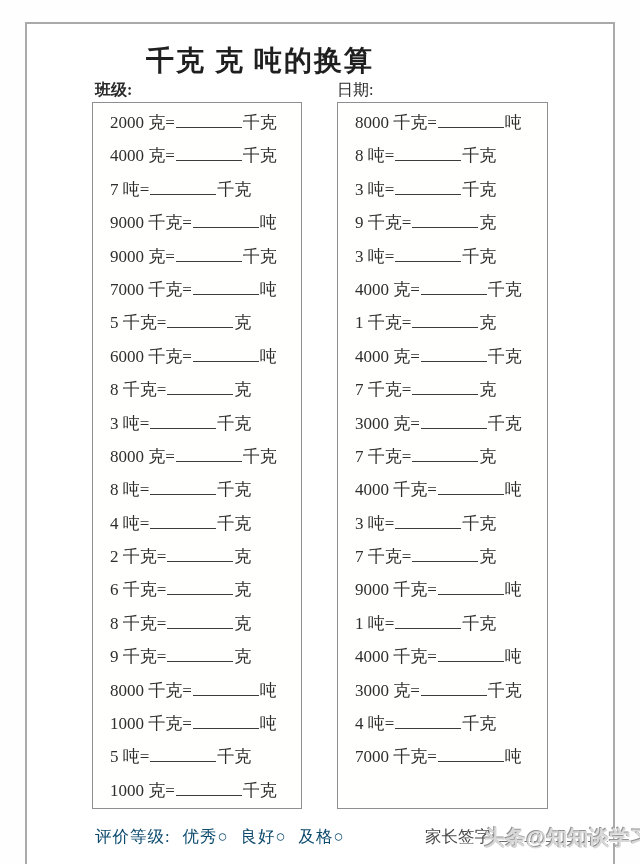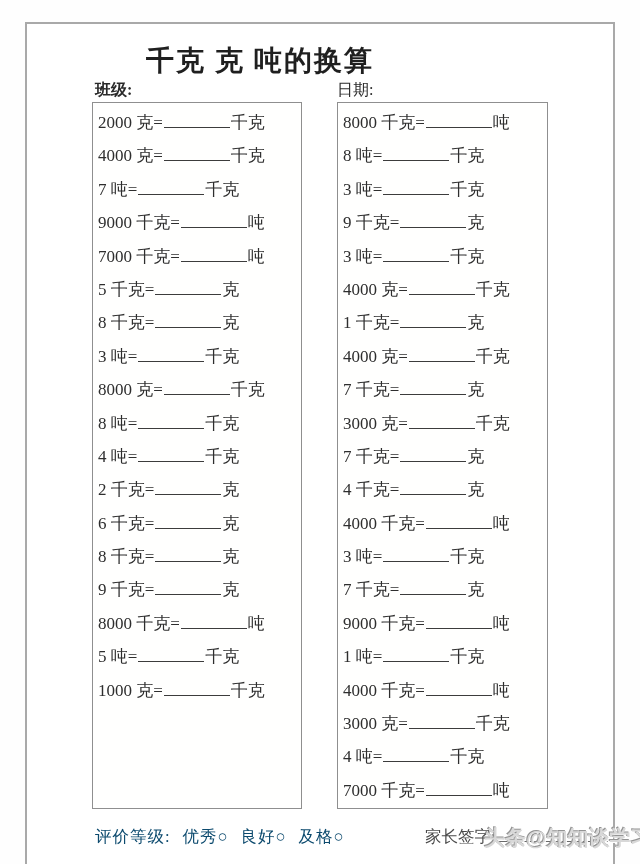--- a/index.html
+++ b/index.html
@@ -46,21 +46,21 @@
   .class-label { left: 95px; font-weight: bold; }
   .date-label  { left: 337px; }
 
   .problems-box {
     position: absolute;
     top: 102px;
     height: 707px;
     border: 1px solid #8f8f8f;
     box-sizing: border-box;
     background: #fffffe;
-    padding: 3px 0 0 5px;
+    padding: 3px 0 0 17px;
     overflow: hidden;
   }
   .left-box  { left: 92px;  width: 210px; }
   .right-box { left: 337px; width: 211px; }
 
   .problem-row {
     height: 33.4px;
     line-height: 33.4px;
     font-size: 17px;
     white-space: nowrap;
@@ -126,25 +126,27 @@
   <div class="problems-box left-box">
 
       <div class="problem-row"><span>2000 克=</span><span class="answer-blank"></span><span>千克</span></div>
 
       <div class="problem-row"><span>4000 克=</span><span class="answer-blank"></span><span>千克</span></div>
 
       <div class="problem-row"><span>7 吨=</span><span class="answer-blank"></span><span>千克</span></div>
 
       <div class="problem-row"><span>9000 千克=</span><span class="answer-blank"></span><span>吨</span></div>
 
+      <div class="problem-row"><span>9000 克=</span><span class="answer-blank"></span><span>千克</span></div>
 
       <div class="problem-row"><span>7000 千克=</span><span class="answer-blank"></span><span>吨</span></div>
 
       <div class="problem-row"><span>5 千克=</span><span class="answer-blank"></span><span>克</span></div>
 
+      <div class="problem-row"><span>6000 千克=</span><span class="answer-blank"></span><span>吨</span></div>
 
       <div class="problem-row"><span>8 千克=</span><span class="answer-blank"></span><span>克</span></div>
 
       <div class="problem-row"><span>3 吨=</span><span class="answer-blank"></span><span>千克</span></div>
 
       <div class="problem-row"><span>8000 克=</span><span class="answer-blank"></span><span>千克</span></div>
 
       <div class="problem-row"><span>8 吨=</span><span class="answer-blank"></span><span>千克</span></div>
 
       <div class="problem-row"><span>4 吨=</span><span class="answer-blank"></span><span>千克</span></div>
@@ -152,20 +154,21 @@
       <div class="problem-row"><span>2 千克=</span><span class="answer-blank"></span><span>克</span></div>
 
       <div class="problem-row"><span>6 千克=</span><span class="answer-blank"></span><span>克</span></div>
 
       <div class="problem-row"><span>8 千克=</span><span class="answer-blank"></span><span>克</span></div>
 
       <div class="problem-row"><span>9 千克=</span><span class="answer-blank"></span><span>克</span></div>
 
       <div class="problem-row"><span>8000 千克=</span><span class="answer-blank"></span><span>吨</span></div>
 
+      <div class="problem-row"><span>1000 千克=</span><span class="answer-blank"></span><span>吨</span></div>
 
       <div class="problem-row"><span>5 吨=</span><span class="answer-blank"></span><span>千克</span></div>
 
       <div class="problem-row"><span>1000 克=</span><span class="answer-blank"></span><span>千克</span></div>
     </div>
 
   <div class="problems-box right-box">
 
       <div class="problem-row"><span>8000 千克=</span><span class="answer-blank"></span><span>吨</span></div>
 
@@ -182,21 +185,20 @@
       <div class="problem-row"><span>1 千克=</span><span class="answer-blank"></span><span>克</span></div>
 
       <div class="problem-row"><span>4000 克=</span><span class="answer-blank"></span><span>千克</span></div>
 
       <div class="problem-row"><span>7 千克=</span><span class="answer-blank"></span><span>克</span></div>
 
       <div class="problem-row"><span>3000 克=</span><span class="answer-blank"></span><span>千克</span></div>
 
       <div class="problem-row"><span>7 千克=</span><span class="answer-blank"></span><span>克</span></div>
 
-      <div class="problem-row"><span>4 千克=</span><span class="answer-blank"></span><span>克</span></div>
 
       <div class="problem-row"><span>4000 千克=</span><span class="answer-blank"></span><span>吨</span></div>
 
       <div class="problem-row"><span>3 吨=</span><span class="answer-blank"></span><span>千克</span></div>
 
       <div class="problem-row"><span>7 千克=</span><span class="answer-blank"></span><span>克</span></div>
 
       <div class="problem-row"><span>9000 千克=</span><span class="answer-blank"></span><span>吨</span></div>
 
       <div class="problem-row"><span>1 吨=</span><span class="answer-blank"></span><span>千克</span></div>

